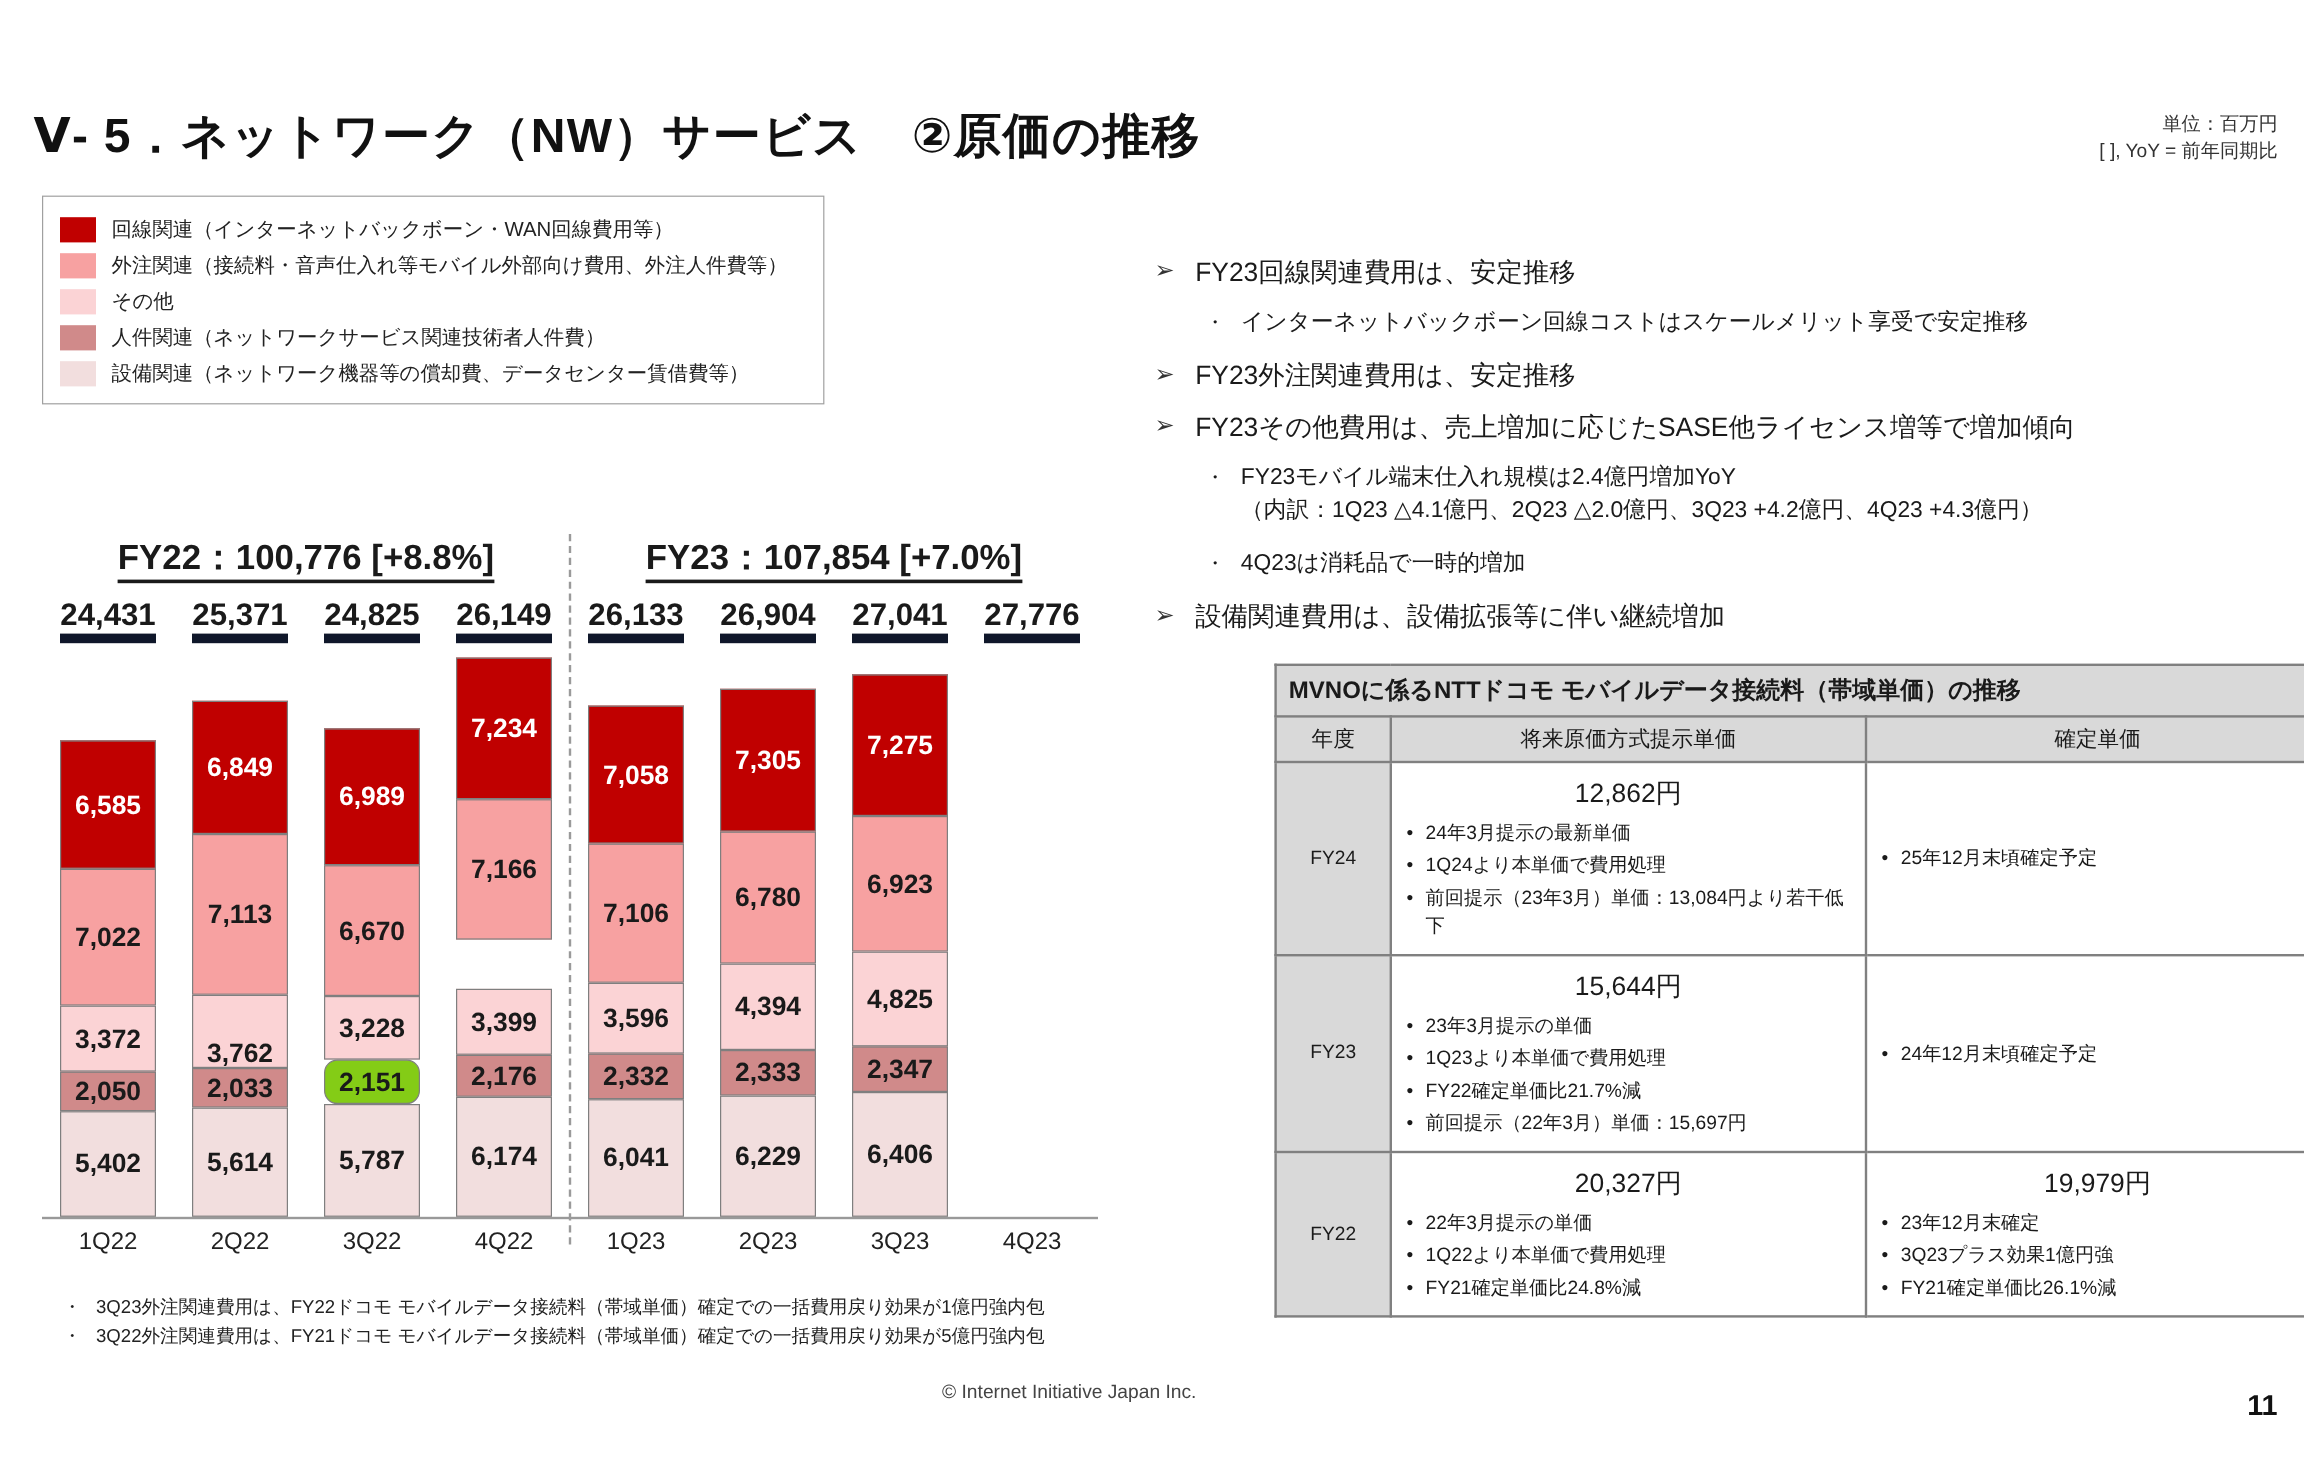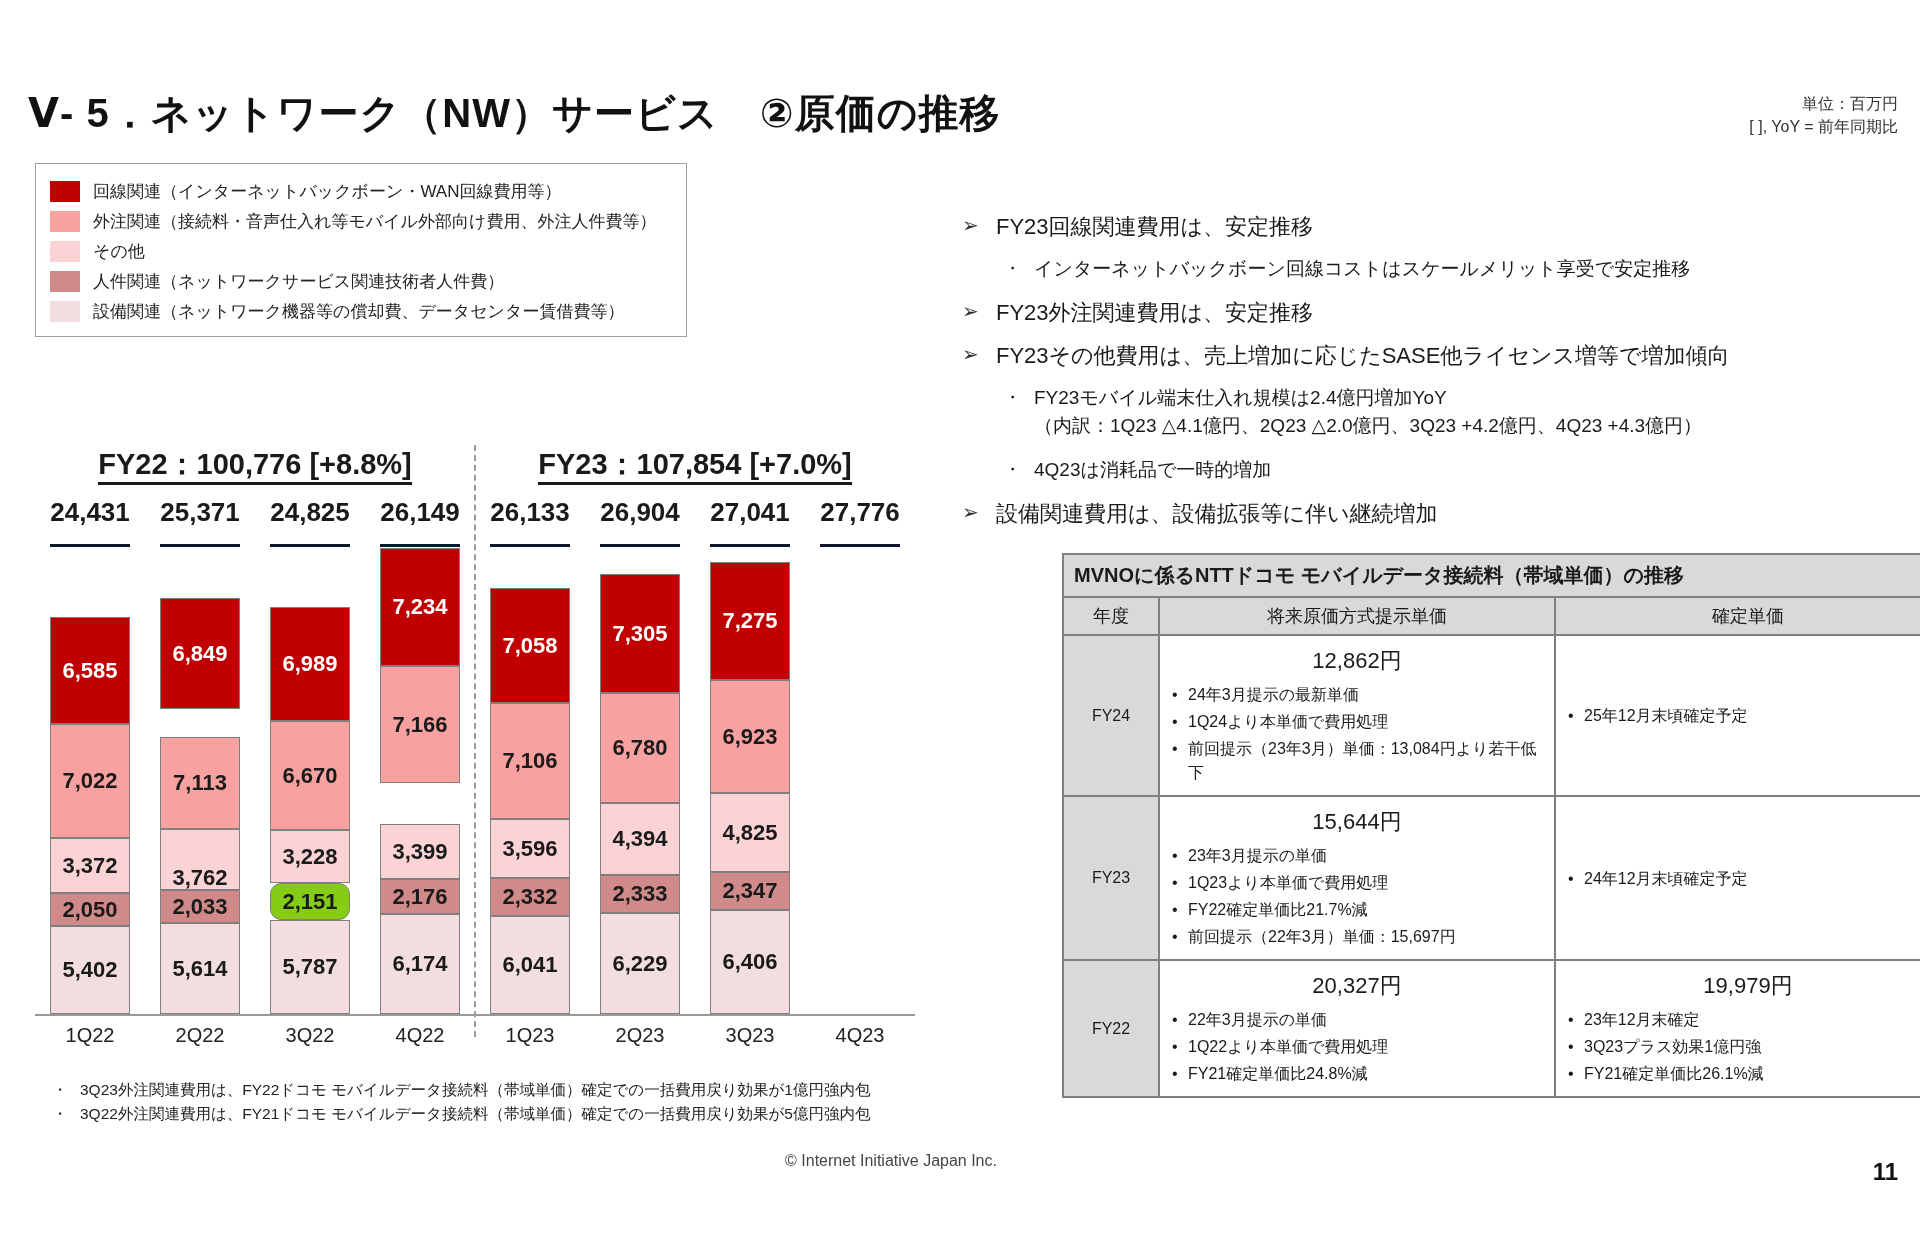--- a/index.html
+++ b/index.html
@@ -30,22 +30,22 @@
   .chart { position:absolute; left:35px; top:445px; width:880px; }
   .fy-headers { display:flex; }
   .fy-header { width:440px; text-align:center; }
   .fy-header span {
     font-size:29px; font-weight:bold; border-bottom:3px solid #1a1a1a;
     padding-bottom:2px; white-space:nowrap;
   }
   .totals-row { display:flex; margin-top:12px; }
   .total-cell { width:110px; text-align:center; }
   .total-cell span {
-    font-size:26px; font-weight:bold; border-bottom:3px solid #0f172a;
-    padding-bottom:17px;
+    font-size:26px; font-weight:bold; border-bottom:8px solid #0f172a;
+    padding-bottom:1px;
   }
   .plot {
     position:relative; margin-top:26px; height:462px;
     display:flex; align-items:flex-end;
     border-bottom:2px solid #999;
   }
   .bar-slot { width:110px; display:flex; justify-content:center; align-items:flex-end; }
   .bar { width:80px; display:flex; flex-direction:column; }
   .bar-segment {
     border:1px solid #7f7f7f; display:flex; align-items:center; justify-content:center;
@@ -174,21 +174,21 @@
             <div class="bar-segment" style="background: rgb(242, 222, 222); color: rgb(26, 26, 26); height: 88px;">
               <span>5,402</span>
             </div>
           </div>
         </div>
         <div class="bar-slot">
           <div class="bar">
             <div class="bar-segment" style="background: rgb(192, 0, 0); color: rgb(255, 255, 255); height: 111px;">
               <span>6,849</span>
             </div>
-            <div class="bar-segment" style="background: rgb(247, 161, 161); color: rgb(26, 26, 26); height: 92px; margin-top: 28px;">
+            <div class="bar-segment" style="background: rgb(247, 161, 161); color: rgb(26, 26, 26); height: 134px;">
               <span>7,113</span>
             </div>
             <div class="bar-segment" style="background: rgb(251, 211, 213); color: rgb(26, 26, 26); height: 61px; align-items: flex-end;">
               <span>3,762</span>
             </div>
             <div class="bar-segment" style="background: rgb(208, 138, 138); color: rgb(26, 26, 26); height: 33px;">
               <span>2,033</span>
             </div>
             <div class="bar-segment" style="background: rgb(242, 222, 222); color: rgb(26, 26, 26); height: 91px;">
               <span>5,614</span>

